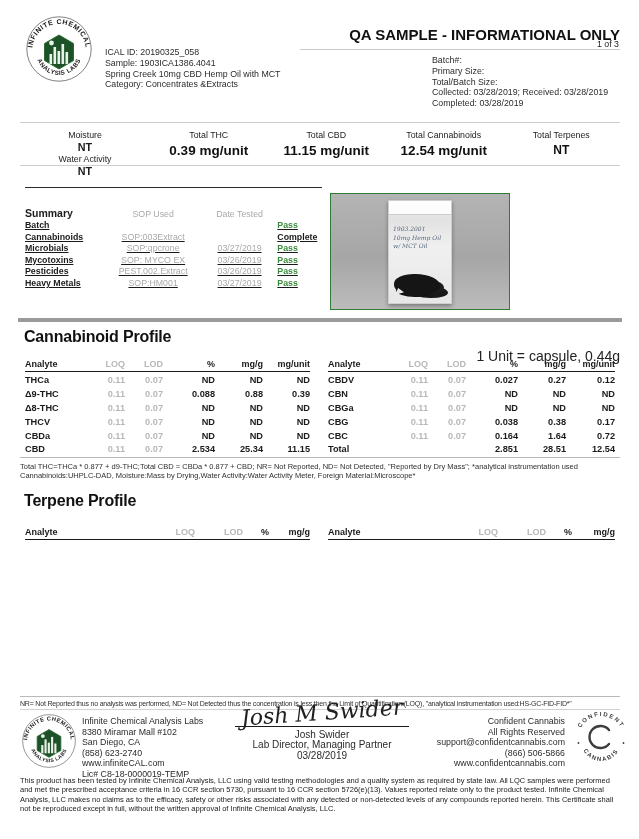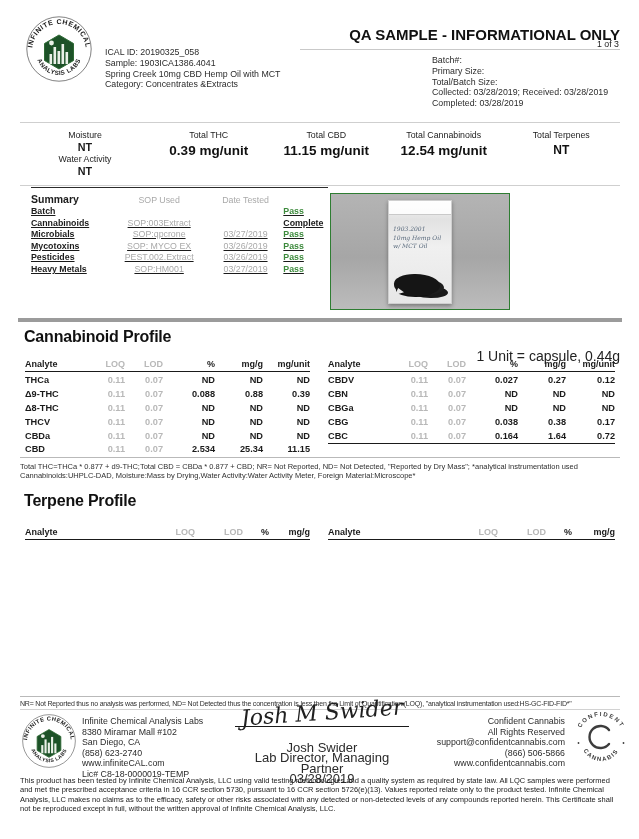--- a/index.html
+++ b/index.html
@@ -9,33 +9,33 @@
   
   .ical-logo-main{position:absolute;left:26px;top:16px;}
   .doc-title{position:absolute;left:104px;top:22px;font-size:17px;font-weight:700;color:#161616;letter-spacing:.2px;}
   .sample-block{position:absolute;left:105px;top:47px;font-size:8.8px;line-height:10.8px;color:#2b2b2b;}
   .qa-label{position:absolute;right:19px;top:26px;font-size:15px;font-weight:700;color:#111;}
   .page-info{position:absolute;right:20px;top:39px;font-size:8.8px;color:#222;}
   .qa-rule{position:absolute;left:300px;right:19px;top:49px;border-top:1px solid #c9c9c9;}
   .batch-block{position:absolute;left:432px;top:55px;font-size:8.8px;line-height:10.8px;color:#2b2b2b;}
 
   
-  .stats{position:absolute;left:20px;right:19px;top:122px;height:64px;box-sizing:border-box;
+  .stats{position:absolute;left:20px;right:19px;top:122px;height:44px;box-sizing:border-box;
          border-top:1px solid #cfcfcf;border-bottom:1px solid #cfcfcf;display:flex;padding-top:7px;}
   .stat-moisture{width:130px;text-align:center;}
   .stat-cards{display:contents;}
   .stat-card{flex:1;text-align:center;}
   .stat-label{font-size:8.8px;color:#222;margin-bottom:3px;}
   .stat-value{font-size:13.5px;font-weight:700;color:#111;}
   .stat-card:last-child .stat-value{font-size:12px;}
   .stat-moisture .m-label{font-size:8.8px;color:#222;margin-bottom:1px;}
   .stat-moisture .m-value{font-size:10.8px;font-weight:700;margin-bottom:1px;}
 
   
-  .summary{position:absolute;left:31px;top:187px;width:297px;border-top:1.6px solid #2b2b2b;padding-top:3px;}
+  .summary{position:absolute;left:25px;top:187px;width:297px;border-top:1.6px solid #2b2b2b;padding-top:17px;}
   .s-headrow{display:flex;align-items:flex-end;height:14px;margin-bottom:1px;}
   .s-row{display:flex;height:11.6px;text-decoration:underline;}
   .s-name{width:78px;font-weight:700;font-size:8.8px;color:#1c1c1c;}
   .s-headrow .s-name{font-size:10.5px;}
   .s-sop{width:102px;text-align:center;font-size:8.8px;color:#a9a9a9;}
   .s-date{width:72px;text-align:center;font-size:8.8px;color:#a9a9a9;}
   .s-status{width:45px;padding-left:2px;font-size:8.8px;font-weight:700;}
 
   
   .photo{position:absolute;left:330px;top:193px;width:180px;height:117px;box-sizing:border-box;
@@ -94,21 +94,21 @@
   .nr-note{position:absolute;left:20px;right:19px;top:696px;border-top:1px solid #b9b9b9;border-bottom:1px solid #d2d2d2;
            padding:2.5px 0;font-size:7px;letter-spacing:-.2px;white-space:nowrap;overflow:hidden;color:#2f2f2f;}
 
   
   .ical-logo-footer{position:absolute;left:22px;top:714px;}
   .lab-block{position:absolute;left:82px;top:716px;font-size:8.8px;line-height:10.6px;color:#2b2b2b;}
   .signature{position:absolute;left:235px;top:700px;width:174px;text-align:center;}
   .sig-name{font-family:"DejaVu Serif",serif;font-style:italic;font-size:22px;color:#202020;
             transform:rotate(-4deg);white-space:nowrap;}
   .sig-line{border-top:1.5px solid #1a1a1a;margin-top:1px;}
-  .signer{font-size:13px;line-height:10.4px;margin-top:16px;color:#2b2b2b;}
+  .signer{font-size:10px;line-height:10.4px;margin-top:3px;color:#2b2b2b;}
   .cc-block{position:absolute;right:74px;top:716px;text-align:right;font-size:8.8px;line-height:10.6px;color:#2b2b2b;}
   .cc-logo{position:absolute;left:572px;top:708px;}
 
   
   .disclaimer{position:absolute;left:20px;right:19px;top:776px;font-size:7.5px;line-height:9.4px;color:#222;}
 </style>
 </head>
 <body>
 
 <div class="page">
@@ -372,20 +372,28 @@
 
         <div class="crow">
           <div class="c-name">CBC</div>
           <div class="c-loq">0.11</div>
           <div class="c-lod">0.07</div>
           <div class="c-pct">0.164</div>
           <div class="c-mgg">1.64</div>
           <div class="c-mgu">0.72</div>
         </div>
 
+        <div class="crow">
+          <div class="c-name">Total</div>
+          <div class="c-loq"></div>
+          <div class="c-lod"></div>
+          <div class="c-pct">2.851</div>
+          <div class="c-mgg">28.51</div>
+          <div class="c-mgu">12.54</div>
+        </div>
       </div>
   </div>
 
   <div class="footnote">Total THC=THCa * 0.877 + d9-THC;Total CBD = CBDa * 0.877 + CBD; NR= Not Reported, ND= Not Detected, "Reported by Dry Mass";  *analytical instrumentation used Cannabinoids:UHPLC-DAD, Moisture:Mass by Drying,Water Activity:Water Activity Meter, Foreign Material:Microscope*</div>
 
   <div class="tp-title">Terpene Profile</div>
 
   <div class="ttable left">
     <div class="thead">
       <div class="t-analyte">Analyte</div>

